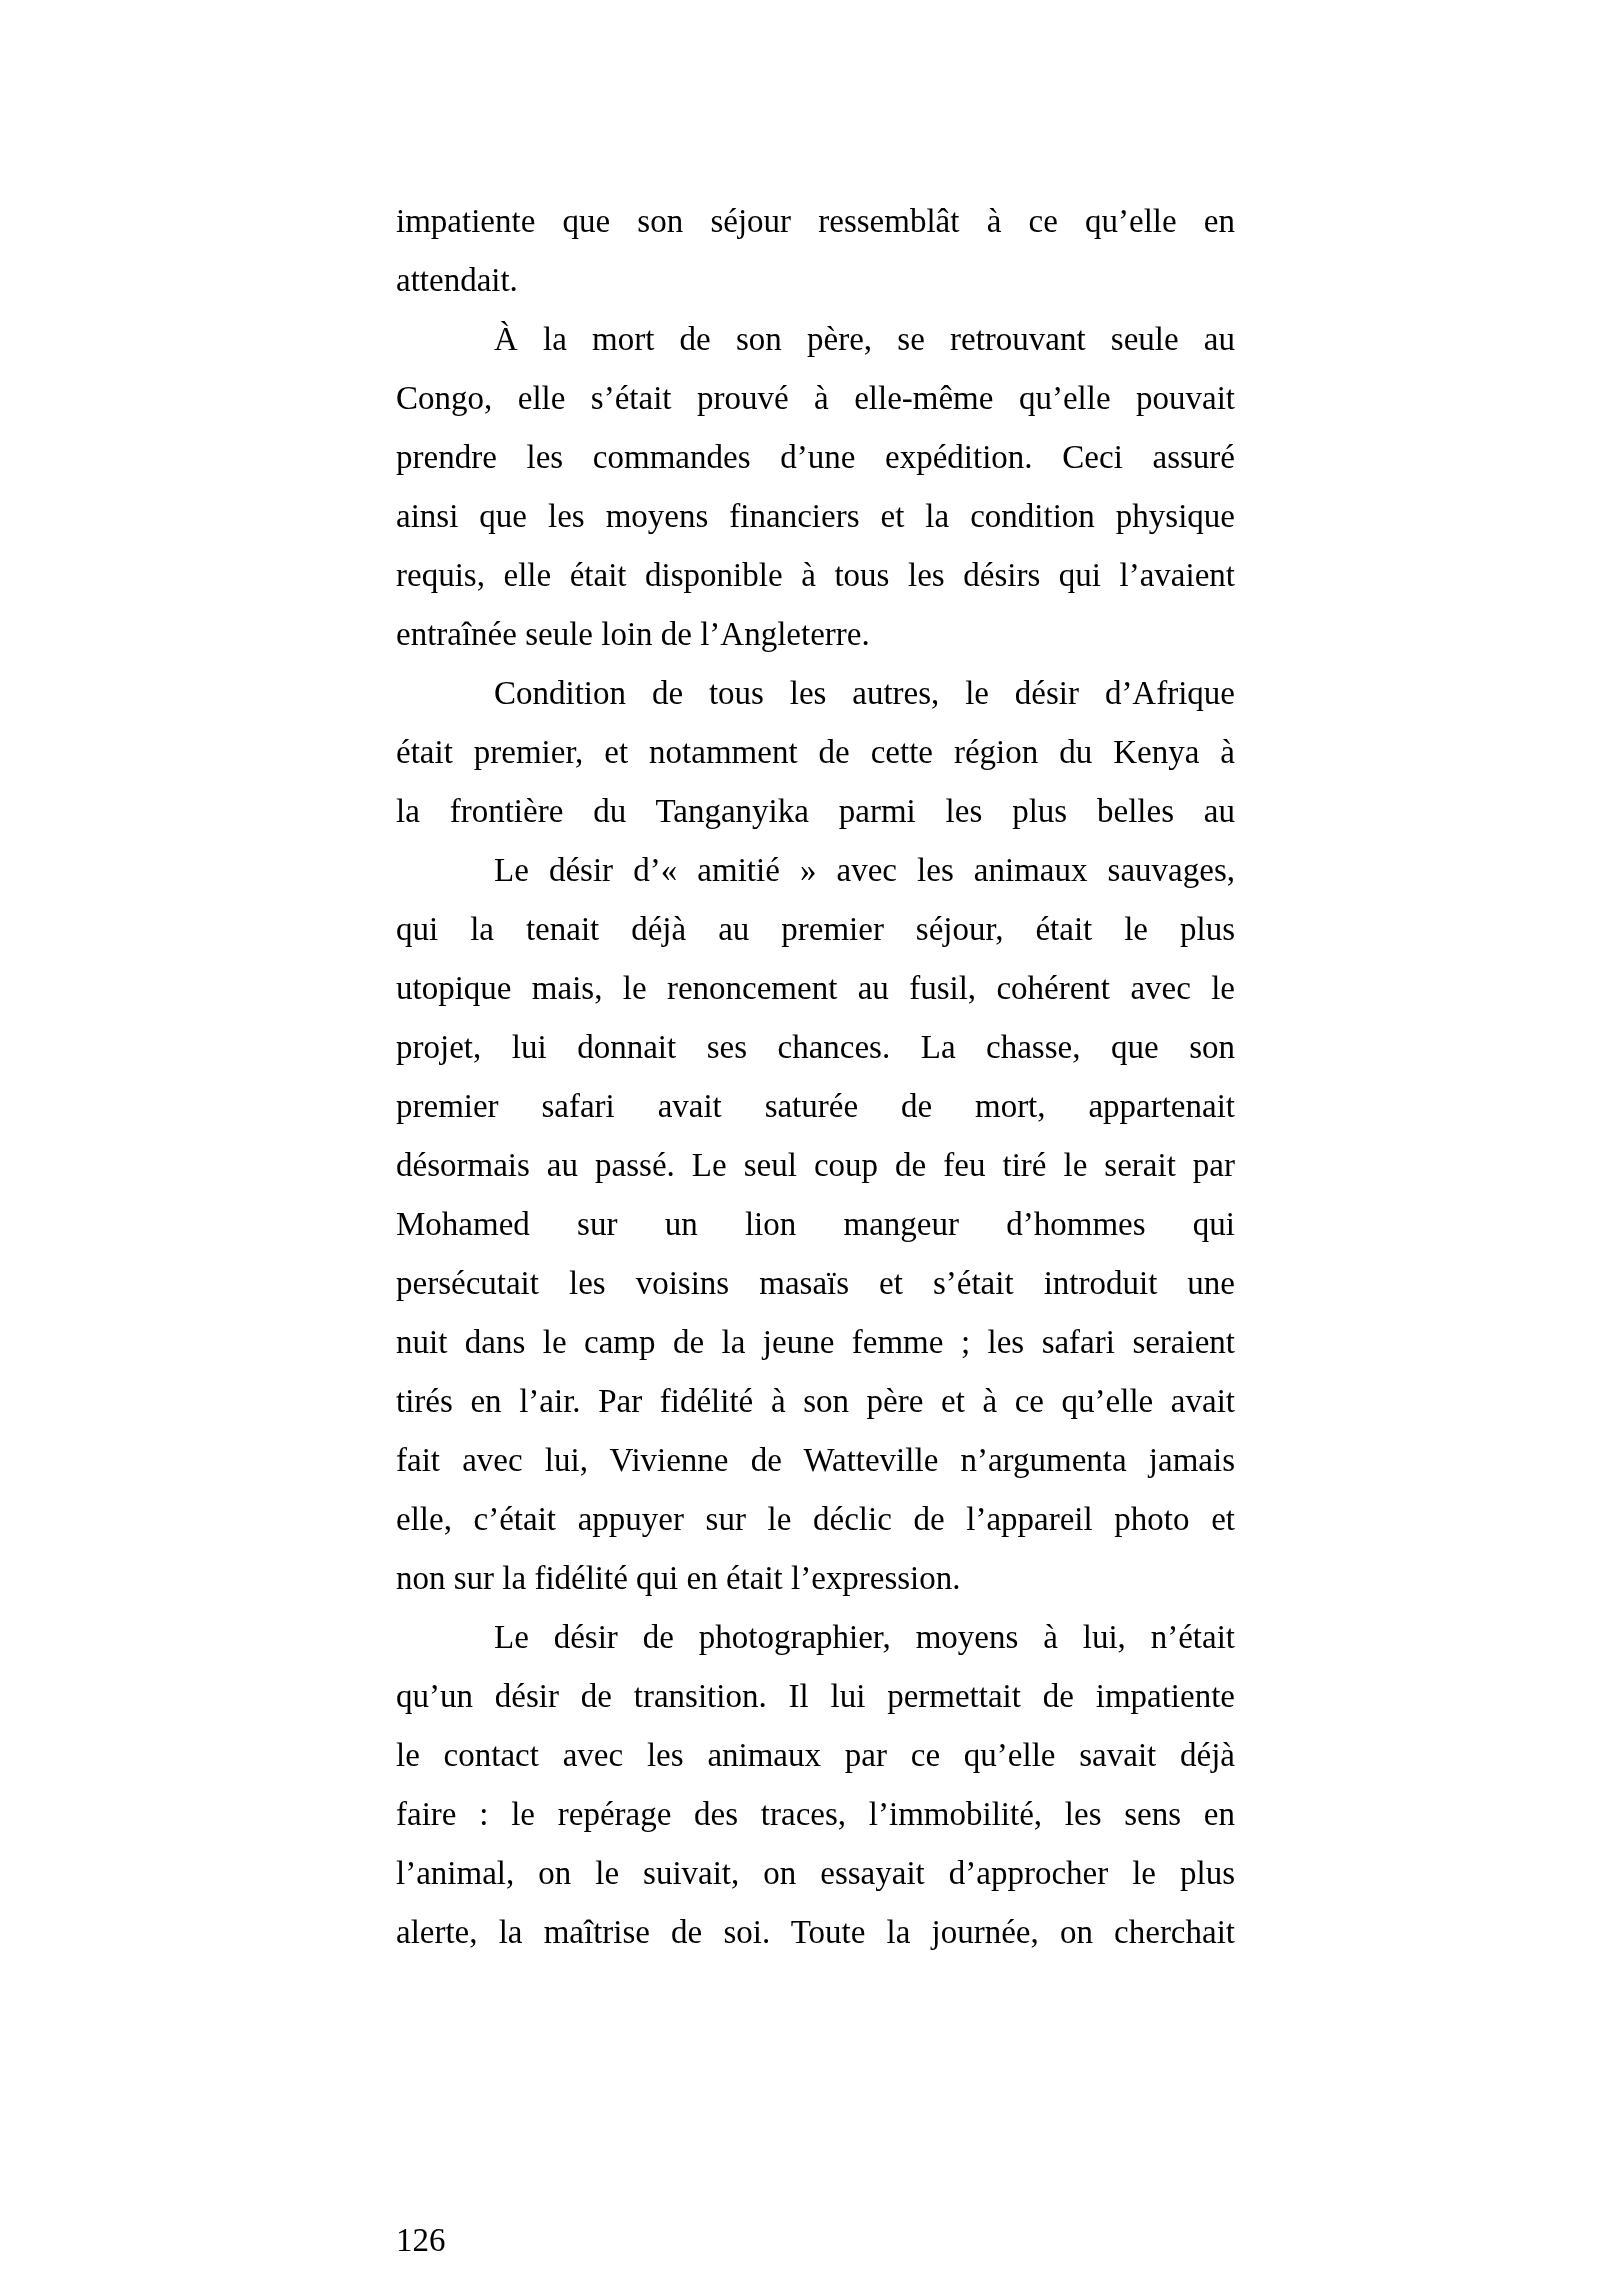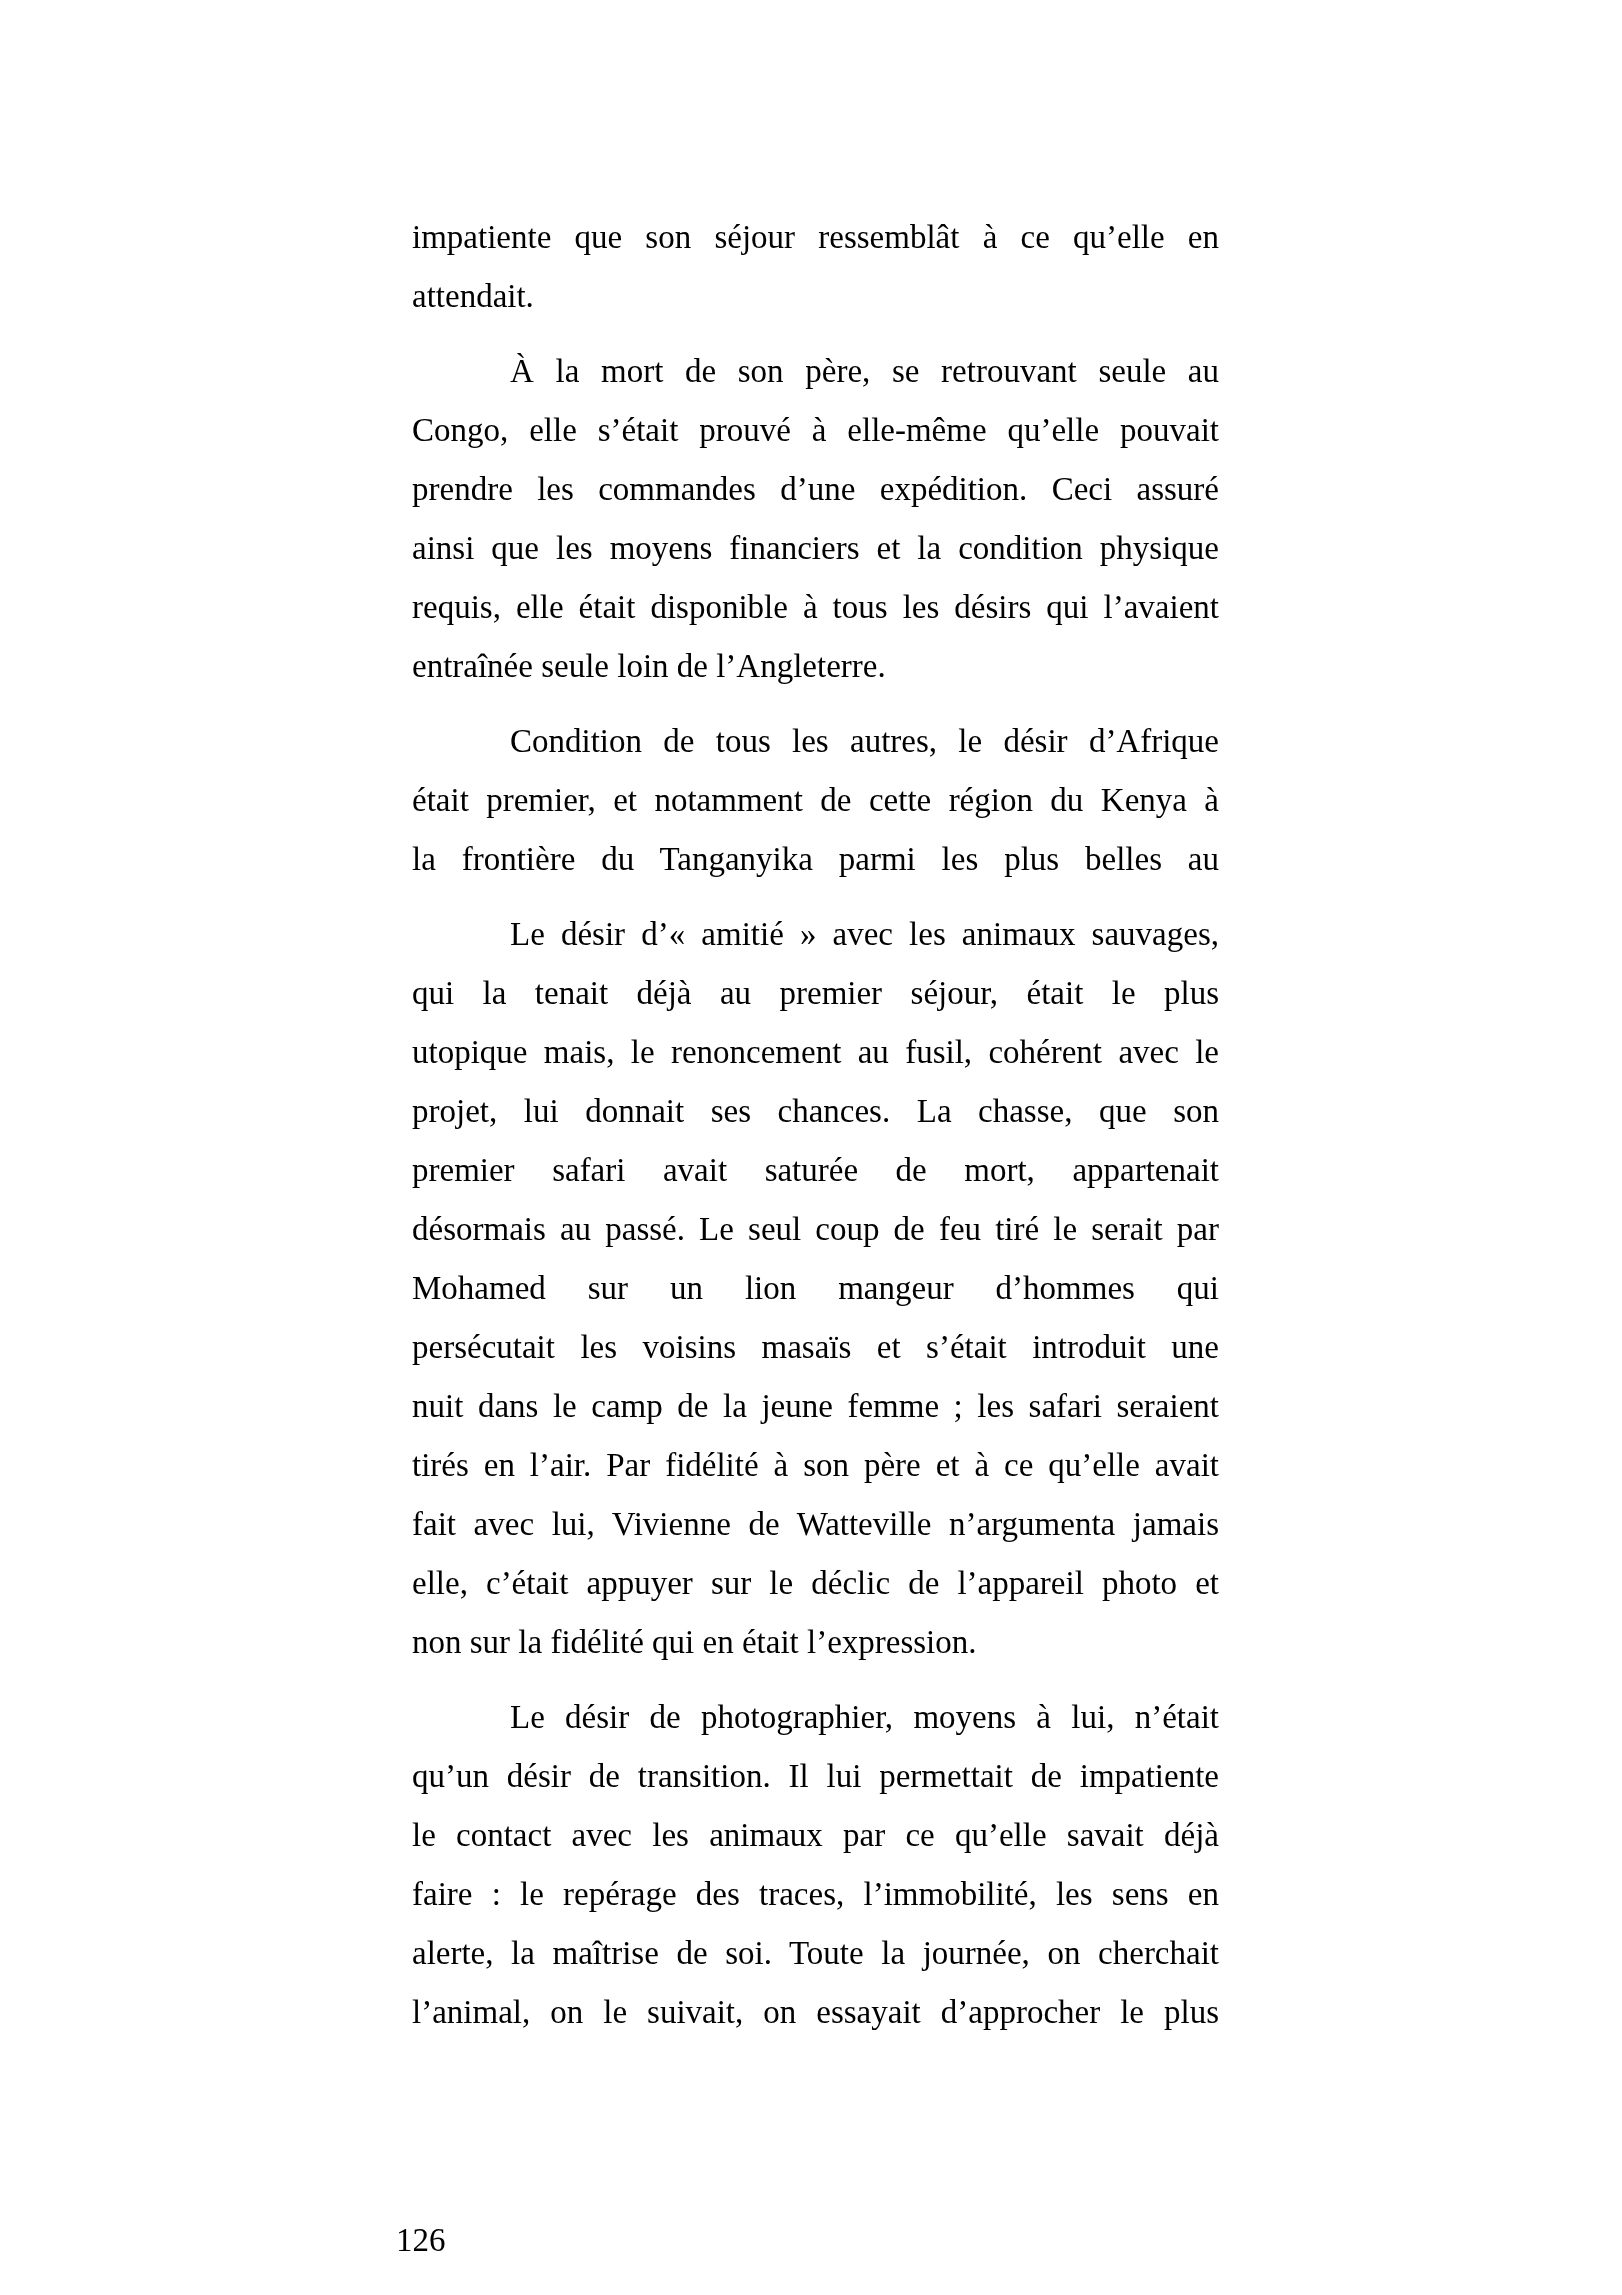--- a/index.html
+++ b/index.html
@@ -17,21 +17,21 @@
     font-family: "Liberation Serif", "DejaVu Serif", serif;
     overflow: hidden;
   }
   .body-text {
     position: absolute;
     left: 396px;
     top: 192px;
     width: 839px;
   }
   .para {
-    margin: 16px;
+    margin: 0;
     padding: 0;
   }
   .line {
     font-size: 33px;
     line-height: 59px;
     height: 59px;
     text-align: justify;
     text-align-last: justify;
     text-justify: inter-word;
     letter-spacing: 0;
@@ -86,19 +86,19 @@
         <div class="line">tirés en l’air. Par fidélité à son père et à ce qu’elle avait</div>
         <div class="line">fait avec lui, Vivienne de Watteville n’argumenta jamais</div>
         <div class="line">elle, c’était appuyer sur le déclic de l’appareil photo et</div>
         <div class="line left">non sur la fidélité qui en était l’expression.</div>
       </div>
       <div class="para">
         <div class="line indent">Le désir de photographier, moyens à lui, n’était</div>
         <div class="line">qu’un désir de transition. Il lui permettait de impatiente</div>
         <div class="line">le contact avec les animaux par ce qu’elle savait déjà</div>
         <div class="line">faire : le repérage des traces, l’immobilité, les sens en</div>
+        <div class="line">l’animal, on le suivait, on essayait d’approcher le plus</div>
         <div class="line">alerte, la maîtrise de soi. Toute la journée, on cherchait</div>
-        <div class="line">l’animal, on le suivait, on essayait d’approcher le plus</div>
       </div>
     </div>
   <div class="page-number">126</div>
 </div>
 
 
 </body></html>

